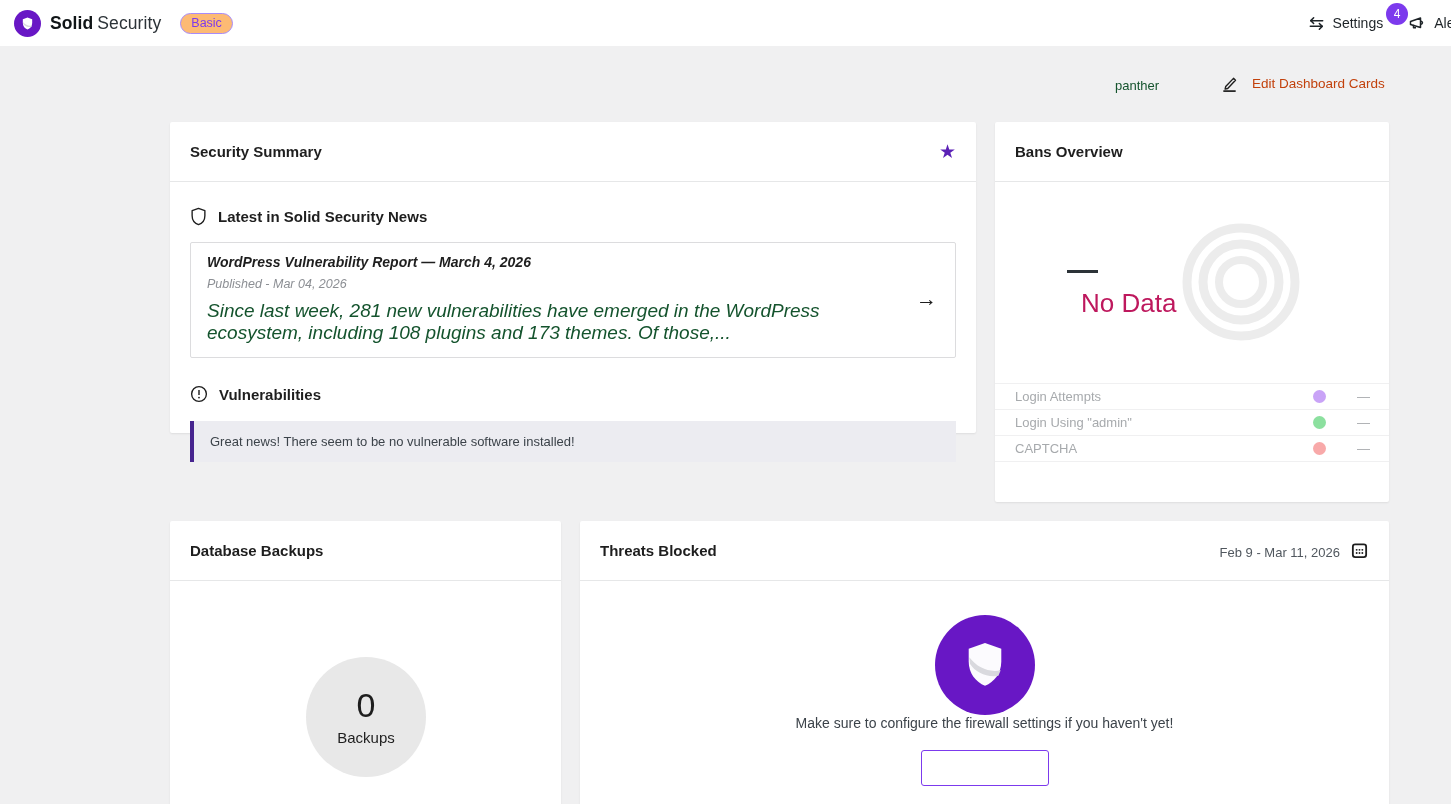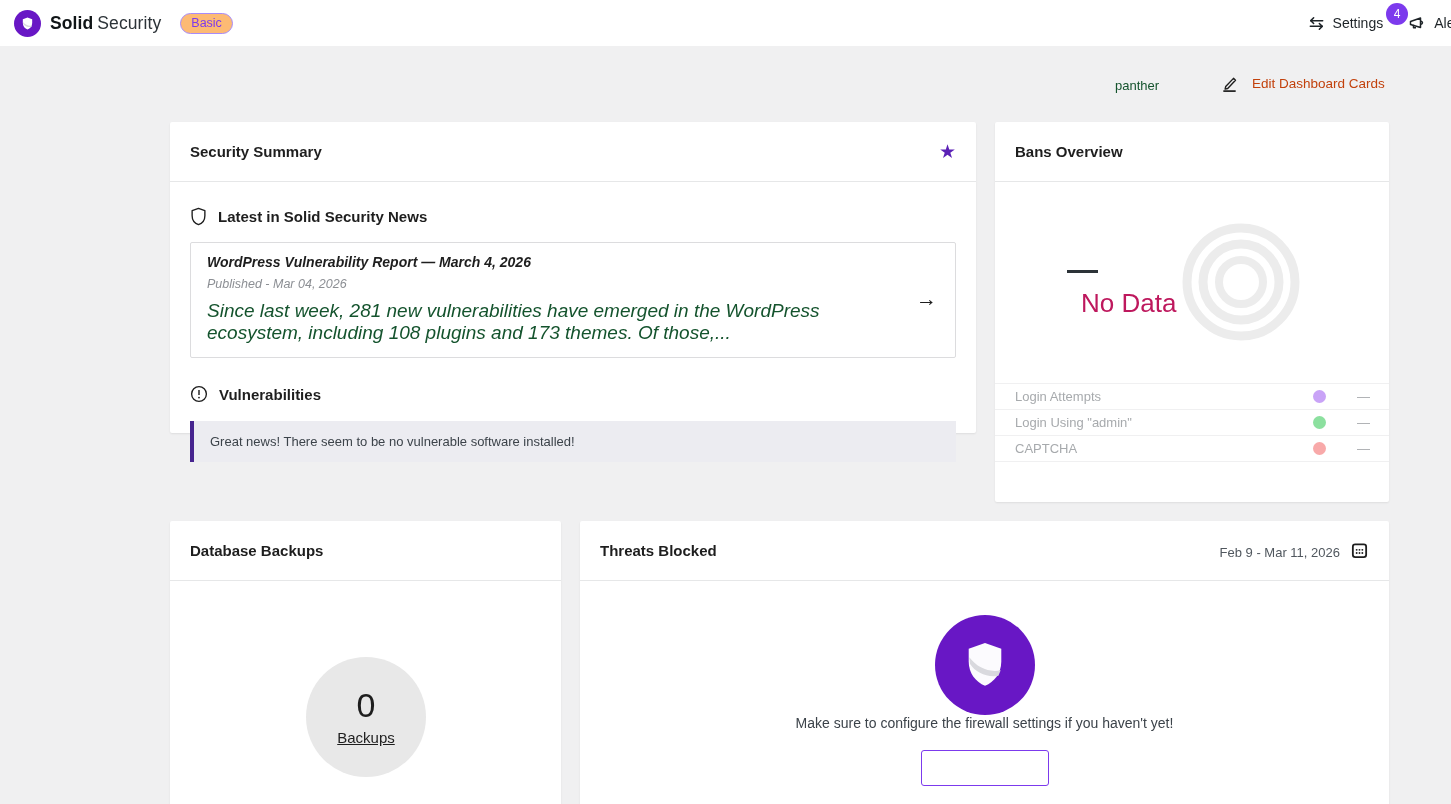--- a/index.html
+++ b/index.html
@@ -95,21 +95,21 @@
   .legend-dot { width:13px; height:13px; border-radius:50%; margin-right:28px; }
   .legend-value { width:16px; text-align:right; color:#a7aaad; }
 
   
   .backups-body { position:relative; height:290px; }
   .backups-circle {
     position:absolute; left:136px; top:76px; width:120px; height:120px; border-radius:50%;
     background:#e8e8e8; display:flex; flex-direction:column; align-items:center; justify-content:center;
   }
   .backups-count { font-size:34px; color:#1e1e1e; line-height:1; }
-  .backups-unit { font-size:15px; color:#1e1e1e; margin-top:7px;text-decoration:underline; }
+  .backups-unit { font-size:15px; color:#1e1e1e; margin-top:7px; }
 
   
   .threats-header-right { display:flex; align-items:flex-end; gap:10px; cursor:pointer; }
   .date-range { font-size:13px; color:#50575e; }
   .threats-body { display:flex; flex-direction:column; align-items:center; padding-top:34px; }
   .threat-shield-circle {
     width:100px; height:100px; border-radius:50%; background:#6817c5;
     display:flex; align-items:center; justify-content:center;
   }
   .threat-msg1 { margin-top:17px; font-size:14px; color:#3c434a; }

